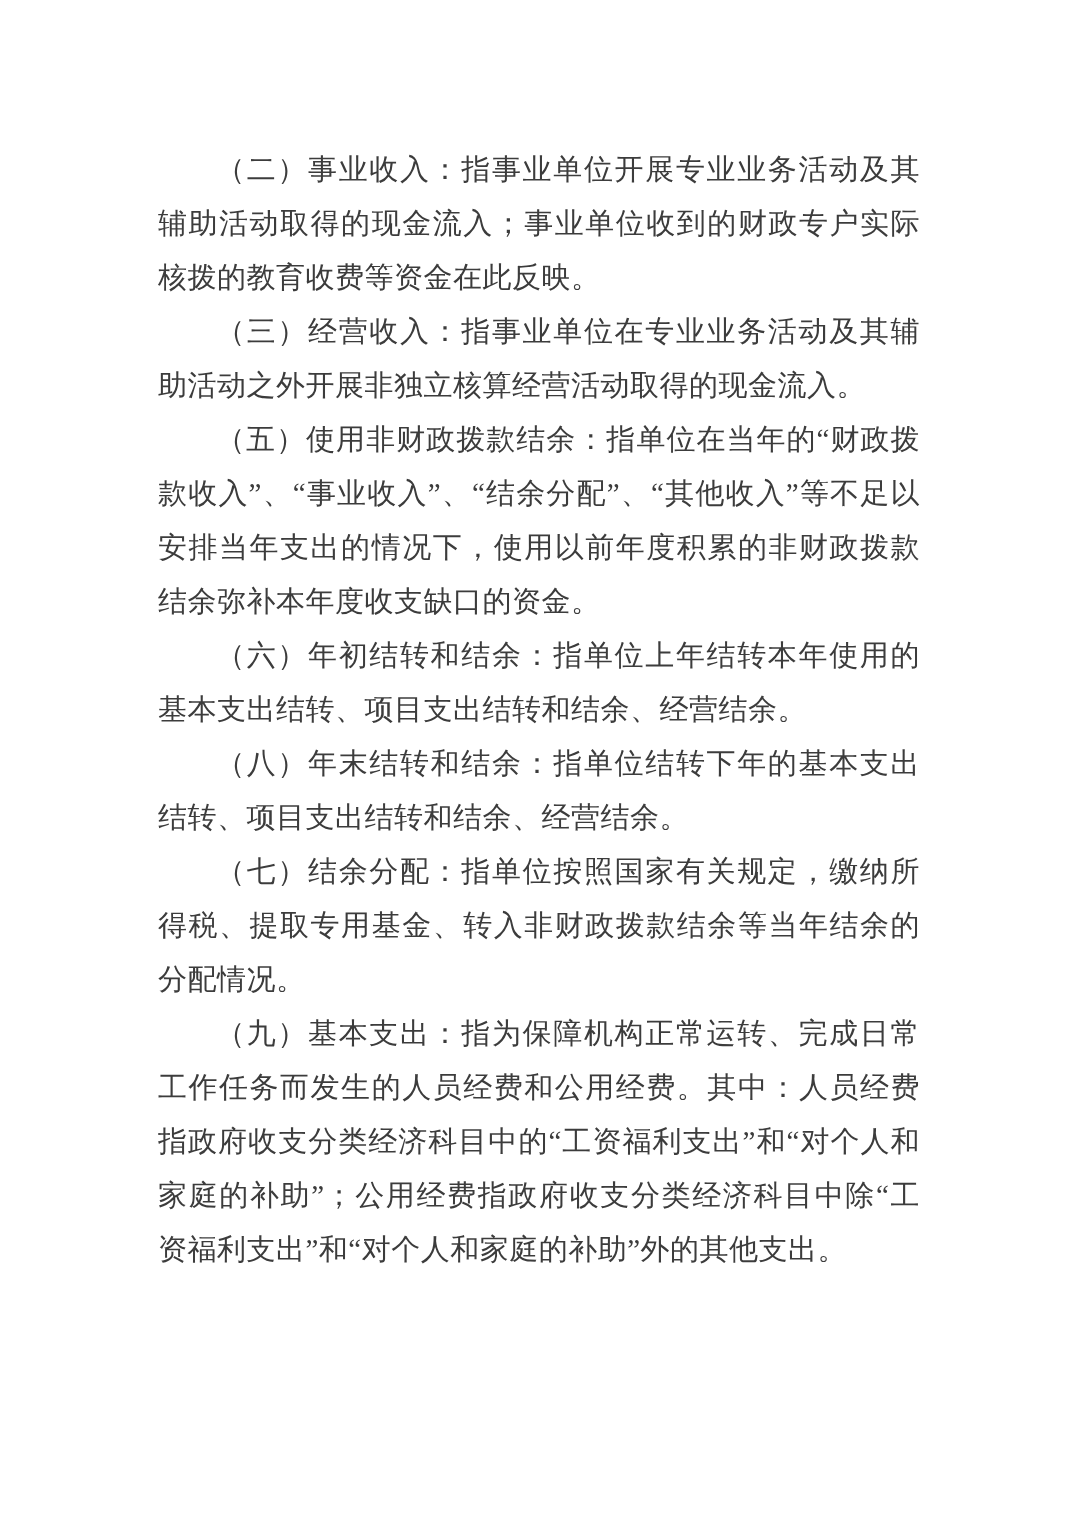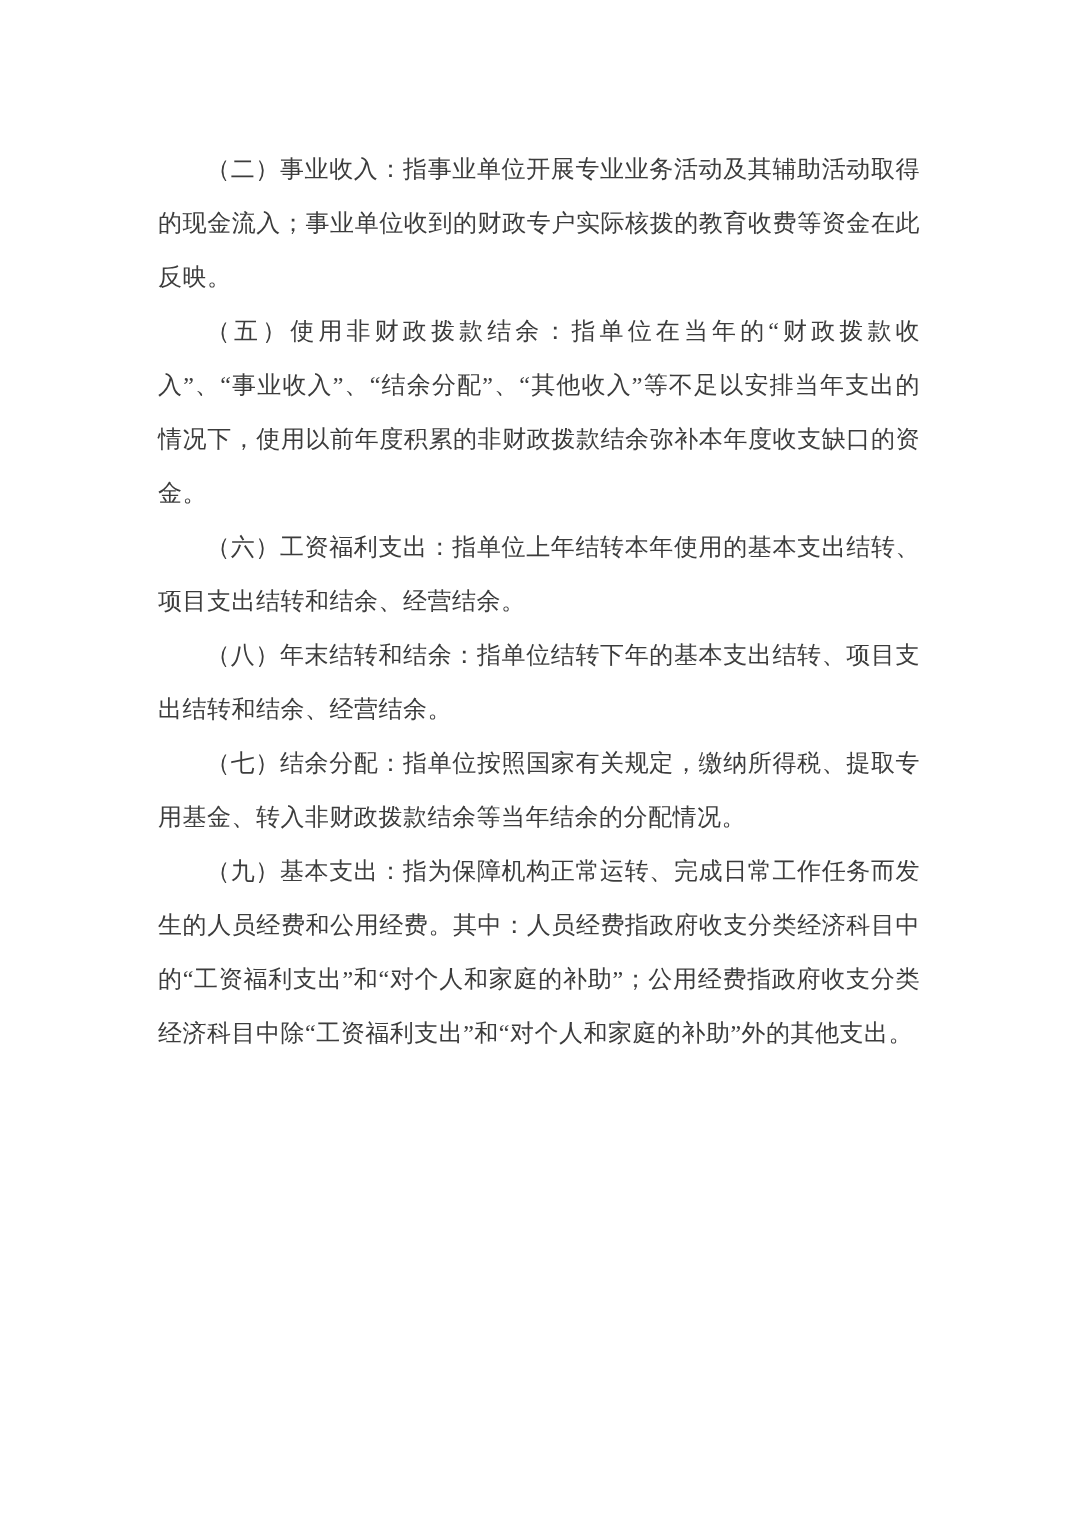--- a/index.html
+++ b/index.html
@@ -13,37 +13,38 @@
     height: 1520px;
     background: #ffffff;
     overflow: hidden;
     font-family: "Liberation Serif", "DejaVu Serif", serif;
   }
   .content {
     position: absolute;
     left: 158px;
     top: 142px;
     width: 762px;
-    font-size: 24px;
+    font-size: 29px;
     line-height: 54px;
     color: #3c3c3c;
     text-align: justify;
     letter-spacing: 0.5px;
   }
   .content p {
     margin: 0;
     padding: 0;
     text-indent: 2em;
   }
 </style>
 </head>
 <body>
 
 <div class="page" style="background: rgb(255, 255, 255); color: rgb(60, 60, 60);">
   <div class="content">
     <p>（二）事业收入：指事业单位开展专业业务活动及其辅助活动取得的现金流入；事业单位收到的财政专户实际核拨的教育收费等资金在此反映。</p>
+    <p>（三）经营收入：指事业单位在专业业务活动及其辅助活动之外开展非独立核算经营活动取得的现金流入。</p>
     <p>（五）使用非财政拨款结余：指单位在当年的“财政拨款收入”、“事业收入”、“结余分配”、“其他收入”等不足以安排当年支出的情况下，使用以前年度积累的非财政拨款结余弥补本年度收支缺口的资金。</p>
-    <p>（六）工资福利支出：指单位上年结转本年使用的基本支出结转、项目支出结转和结余、经营结余。</p>
+    <p>（六）年初结转和结余：指单位上年结转本年使用的基本支出结转、项目支出结转和结余、经营结余。</p>
     <p>（八）年末结转和结余：指单位结转下年的基本支出结转、项目支出结转和结余、经营结余。</p>
     <p>（七）结余分配：指单位按照国家有关规定，缴纳所得税、提取专用基金、转入非财政拨款结余等当年结余的分配情况。</p>
     <p>（九）基本支出：指为保障机构正常运转、完成日常工作任务而发生的人员经费和公用经费。其中：人员经费指政府收支分类经济科目中的“工资福利支出”和“对个人和家庭的补助”；公用经费指政府收支分类经济科目中除“工资福利支出”和“对个人和家庭的补助”外的其他支出。</p>
   </div>
 </div>
 
 </body></html>

